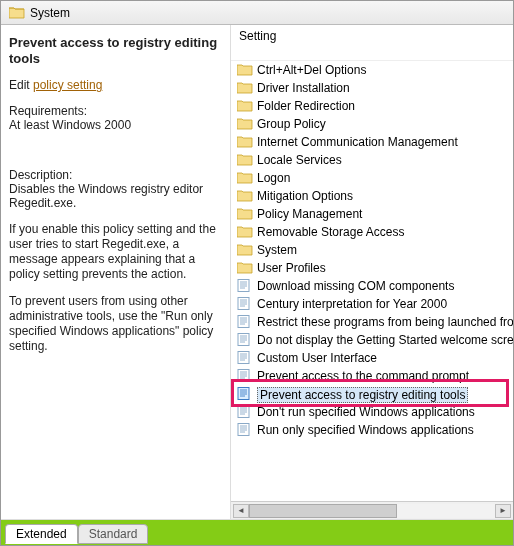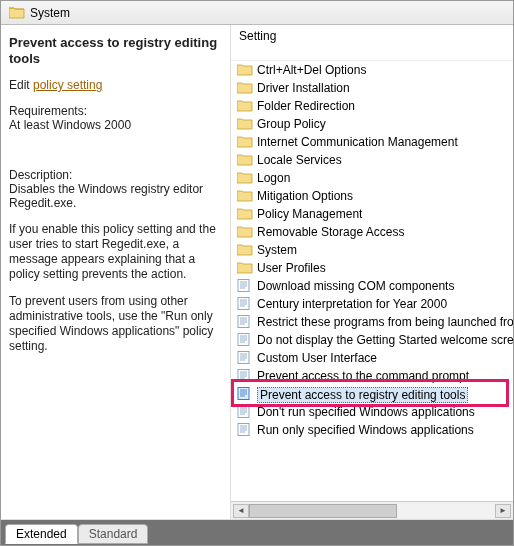--- a/index.html
+++ b/index.html
@@ -116,21 +116,21 @@
     font-size:8px;color:#555;
   }
   .sb-track { flex:1; height:14px; background:#f2f2f2; position:relative; }
   .sb-thumb { position:absolute; left:0; width:60%; height:100%; background:#cfcfcf; border:1px solid #aaa; }
   .tabs-footer {
     height: 26px;
     display: flex;
     align-items: flex-end;
     padding: 0 4px 2px 4px;
     gap: 0;
-    background: #737373;
+    background: #84cc16;
     border-top: 1px solid #ddd;
   }
   .tab {
     padding: 2px 10px;
     font-size: 12px;
     border: 1px solid #aaa;
     border-top-left-radius: 4px;
     border-top-right-radius: 4px;
     background: #f8f8f8;
     position: relative;

